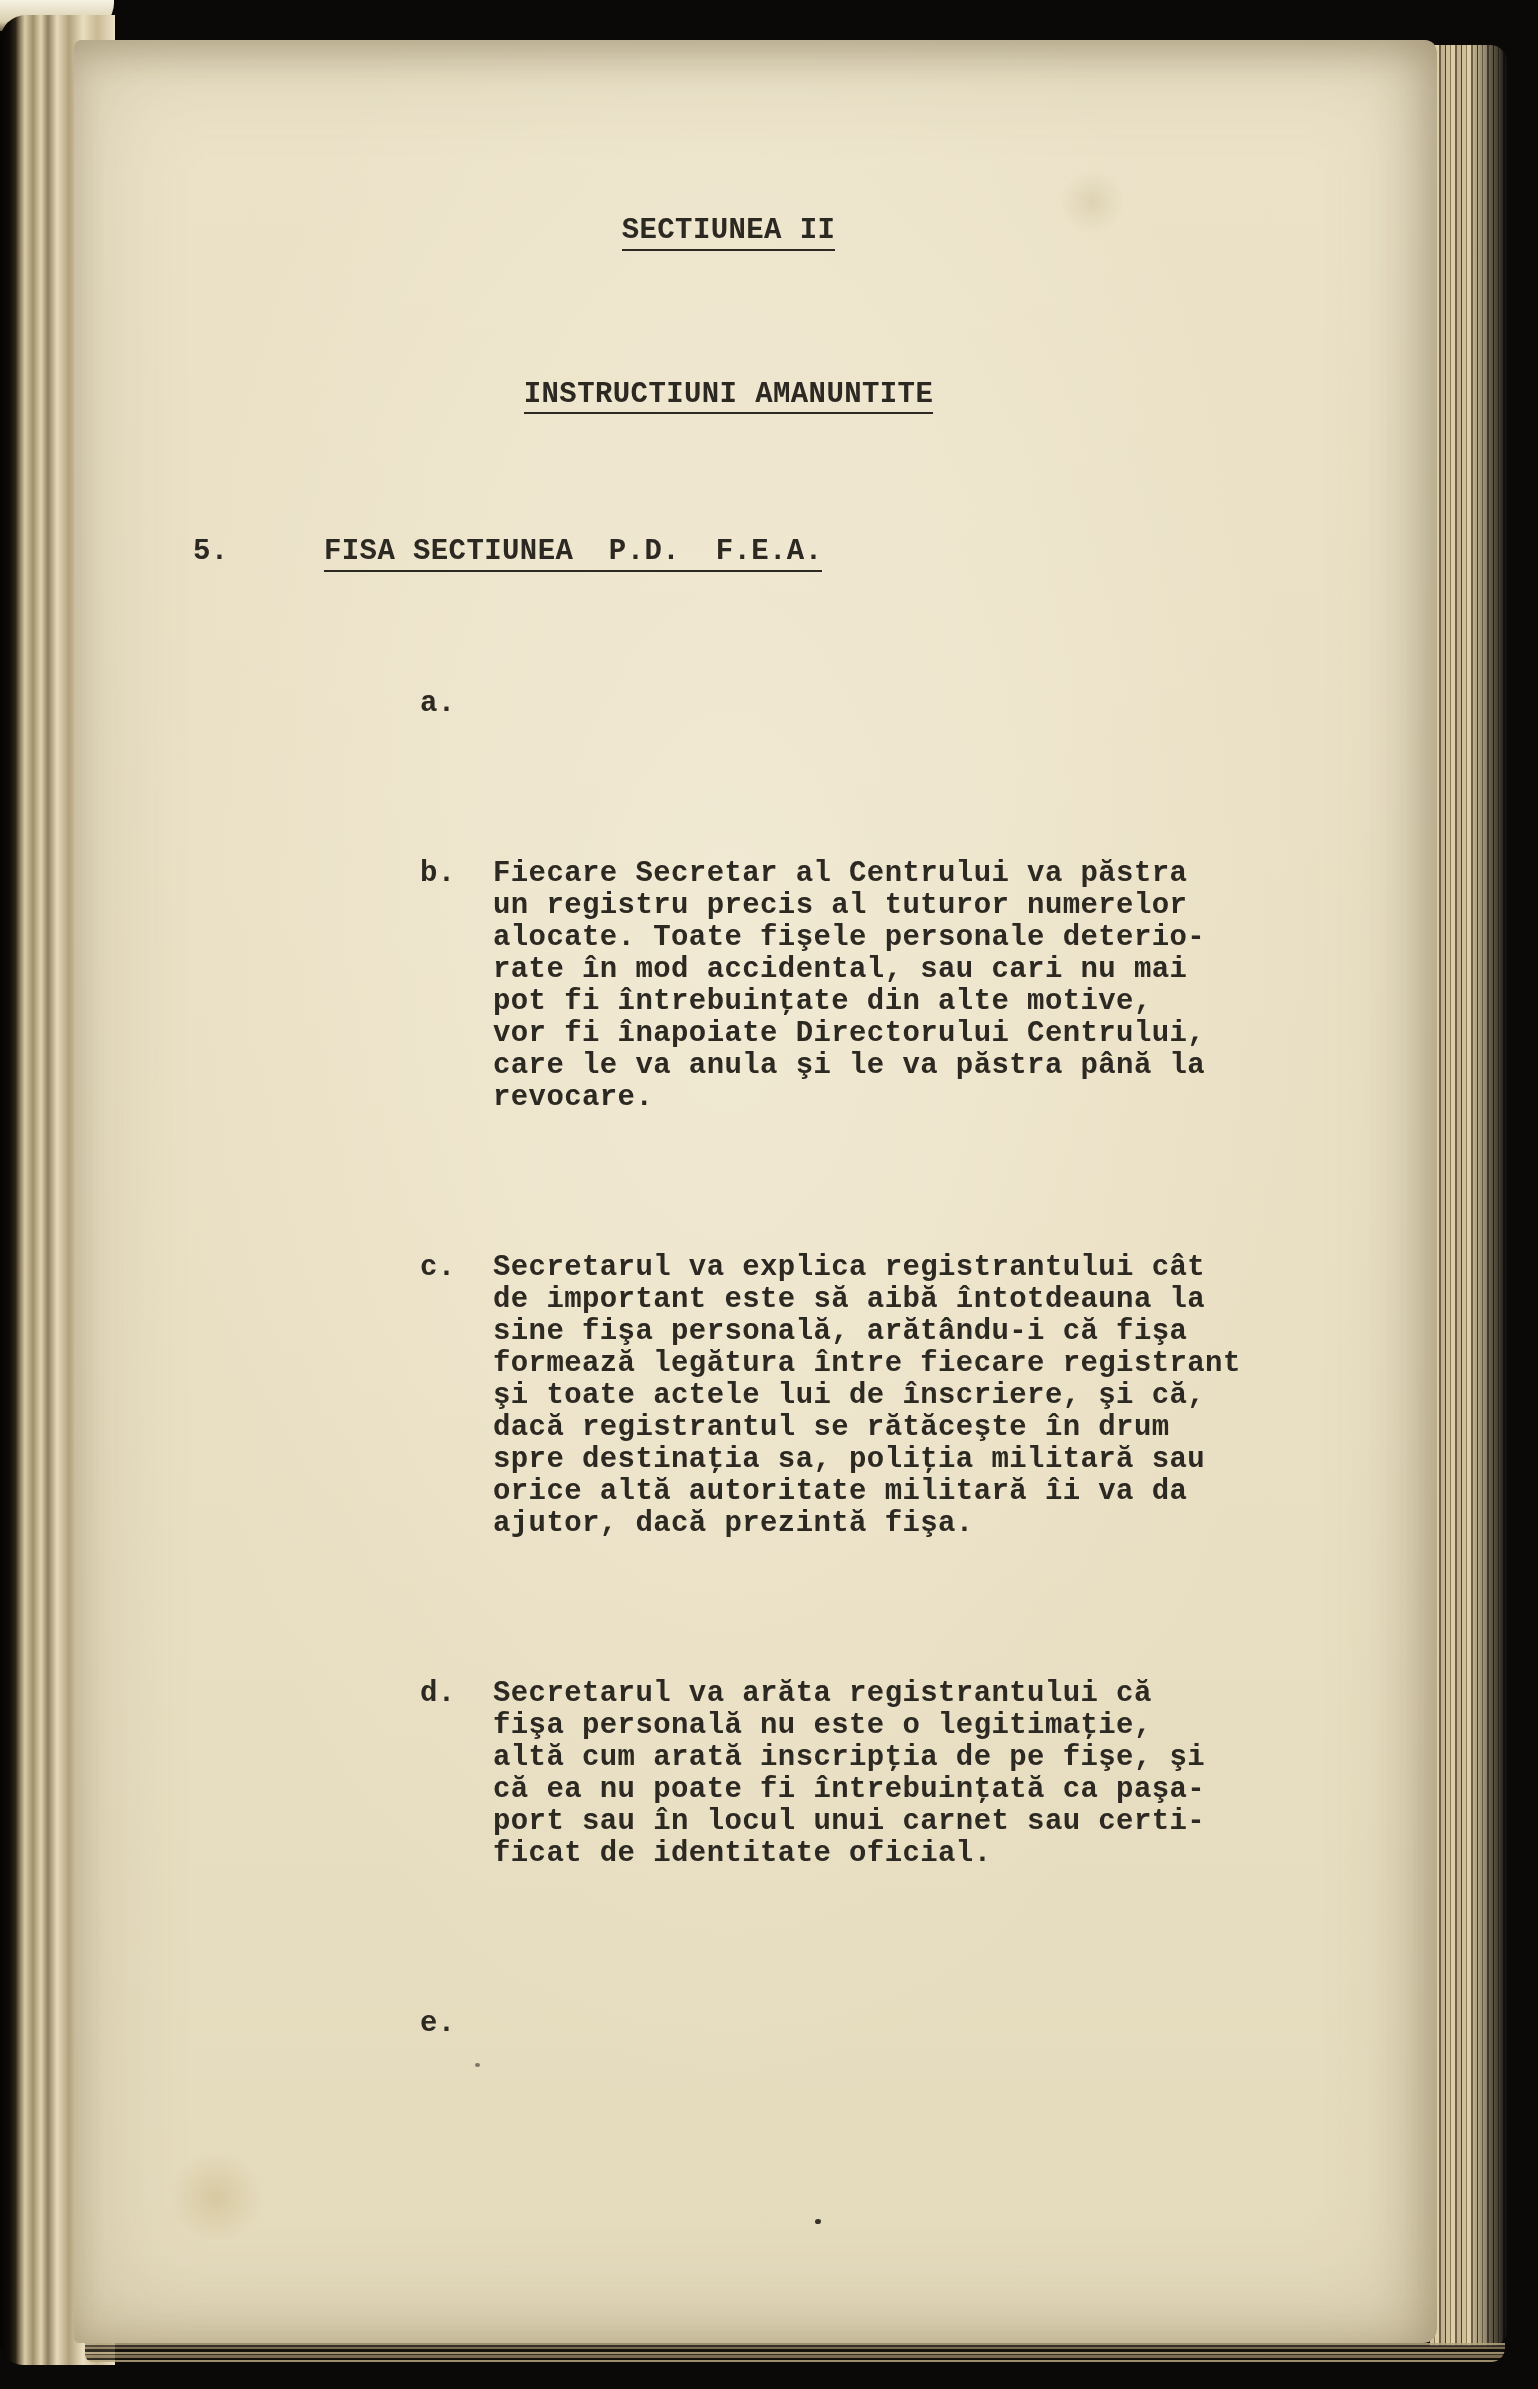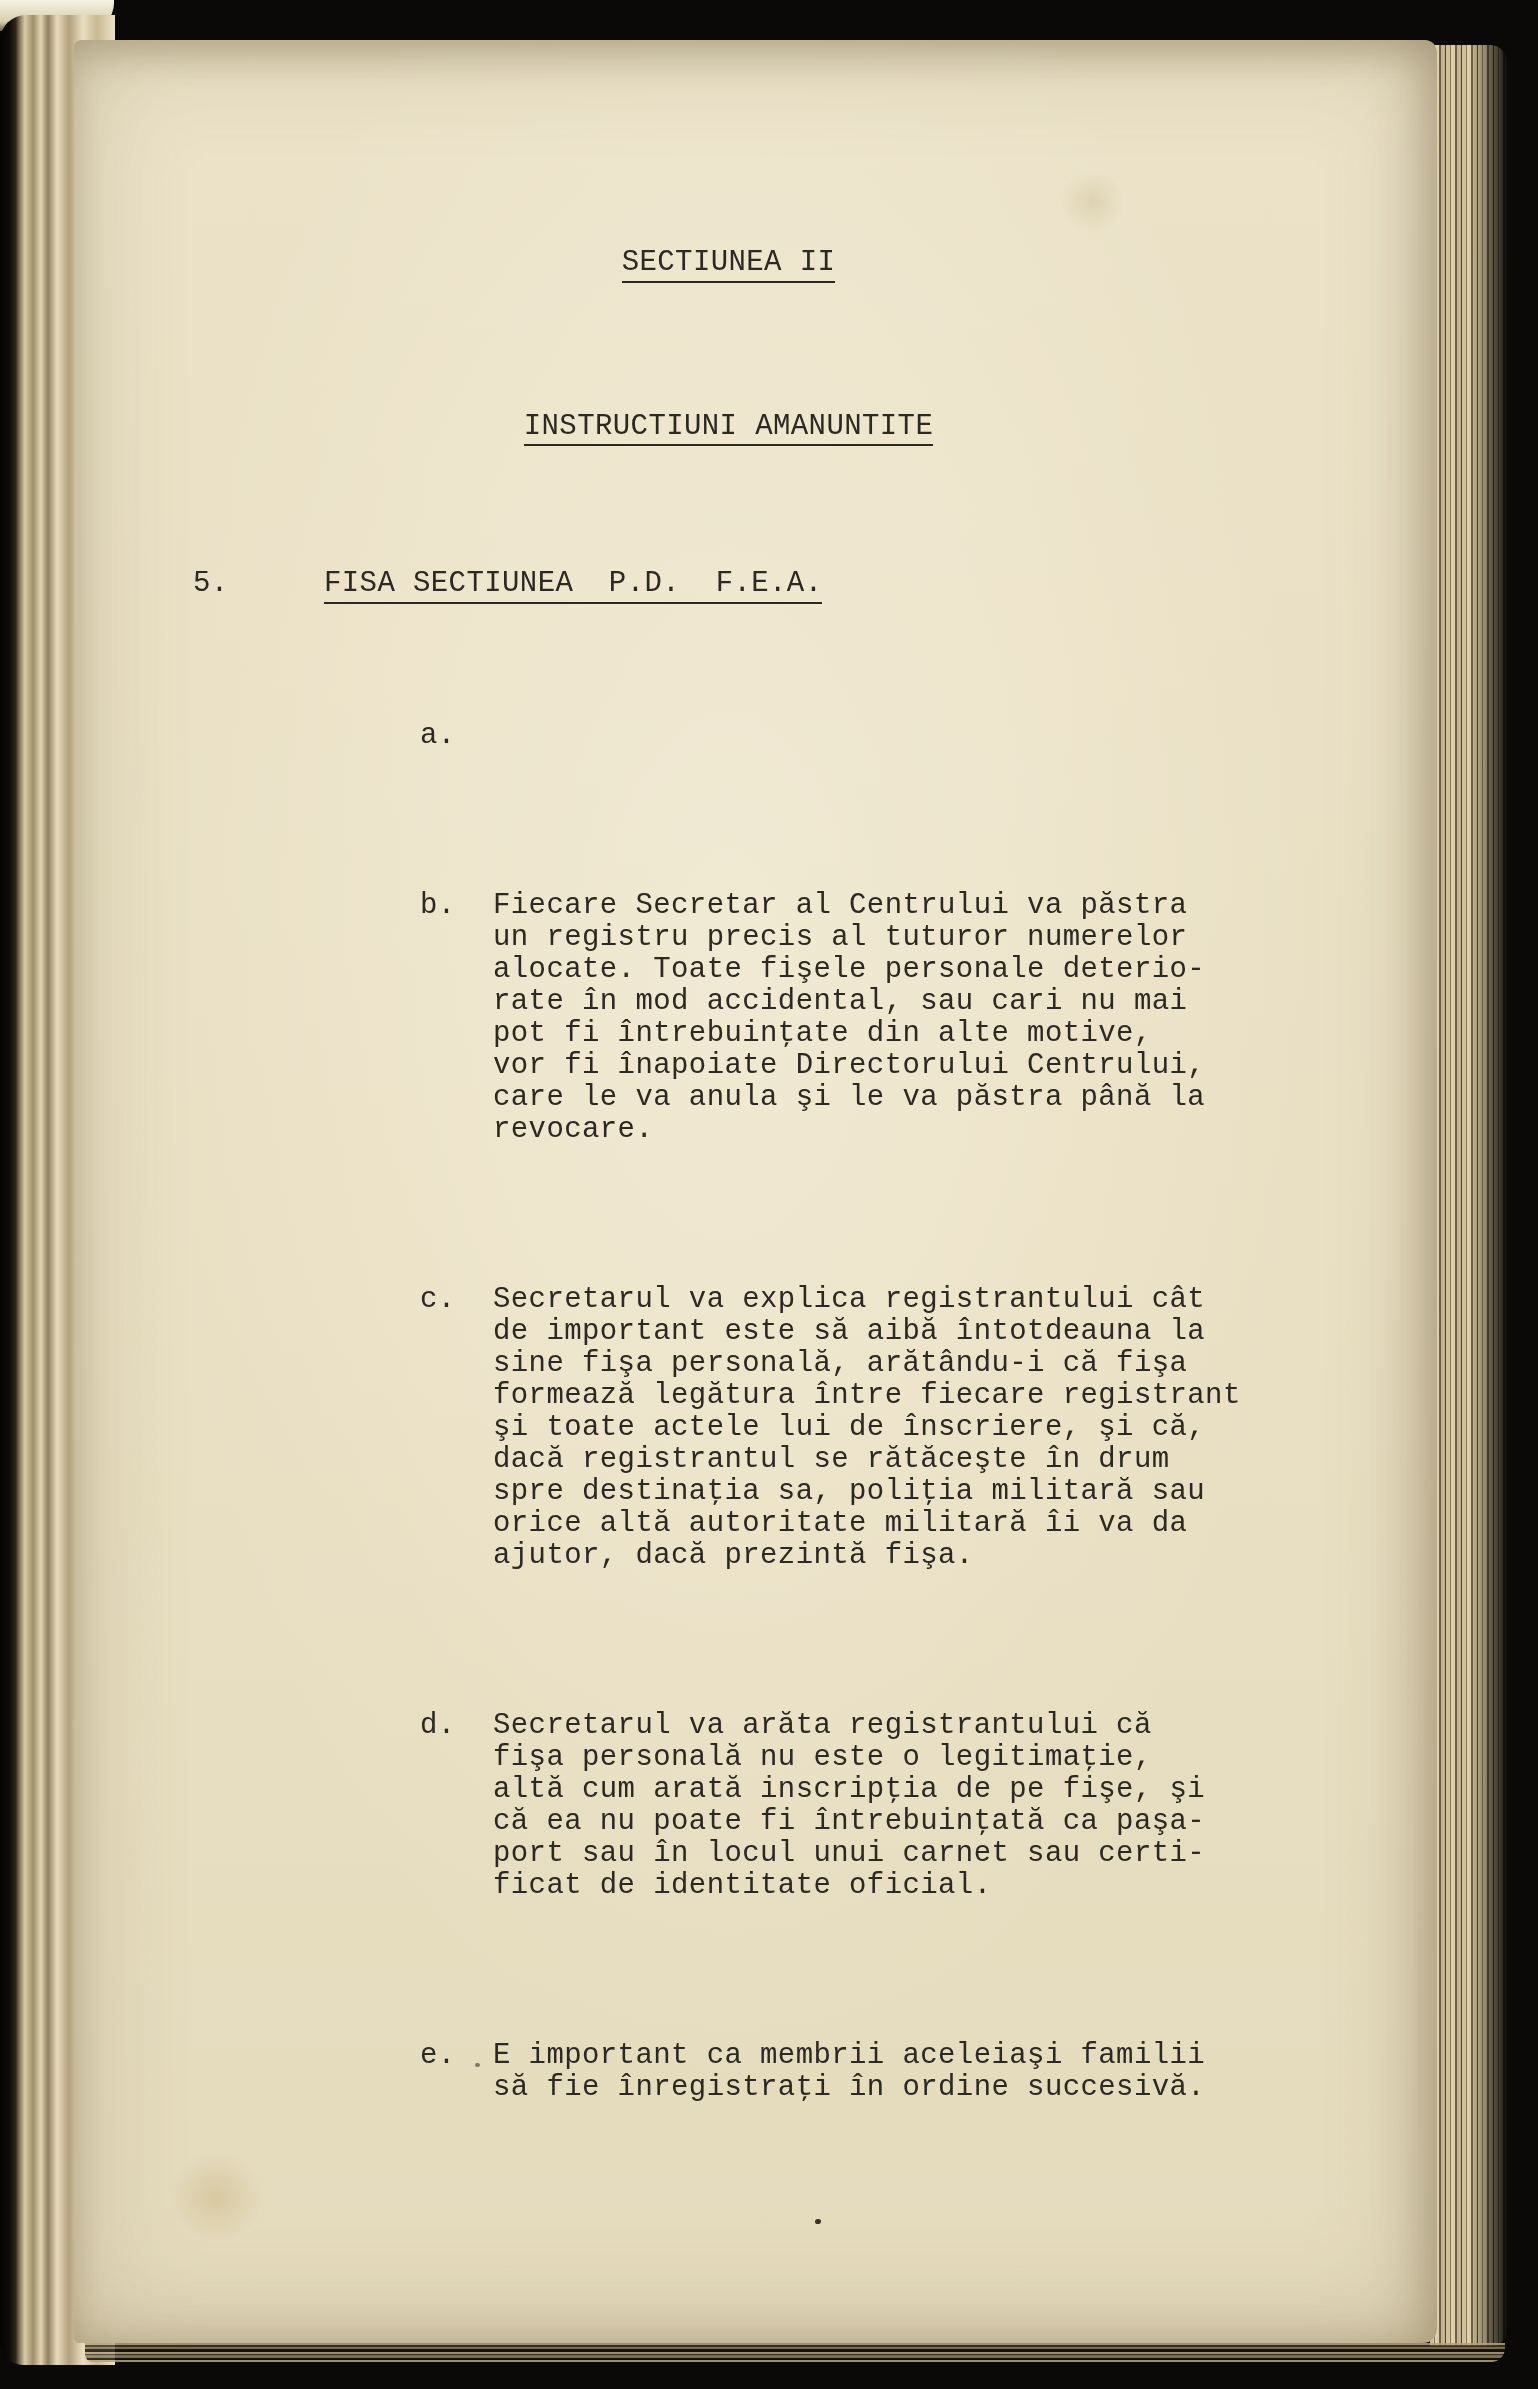--- a/index.html
+++ b/index.html
@@ -56,22 +56,22 @@
     position:absolute; left:85px; top:2343px; width:1420px; height:18.5px;
     background:repeating-linear-gradient(180deg,
       #b4a47e 0px,#b4a47e 2.3px,#3e352a 2.3px,#3e352a 3.8px,
       #8d7d5d 3.8px,#8d7d5d 6.2px,#16120d 6.2px,#16120d 8.5px);
     border-radius:0 0 14px 7.7px; opacity:.85;
   }
 
   
   .content {
     position:absolute; left:0; top:0; width:100%; height:100%;
-    padding-top:111px;
-    color:#2c2822; font-size:29px; line-height:32px; font-weight:400;
+    padding-top:79px;
+    color:#2c2822; font-size:29px; line-height:32px; font-weight:700;
     letter-spacing:0.4px; white-space:pre;
   }
   .h-center { text-align:center; padding-right:54px; }
   .underlined {
     display:inline-block; border-bottom:2.3px solid #2c2822; padding-bottom:1.5px;
   }
   .h1 { margin-bottom:32px; }
   .h2 { margin-bottom:26px; }
   .item-row { display:flex; margin-left:119px; margin-bottom:20px; }
   .item-num { width:131px; }
@@ -145,22 +145,20 @@
         <span class="para-text">Secretarul va arăta registrantului că
 fişa personală nu este o legitimaţie,
 altă cum arată inscripţia de pe fişe, şi
 că ea nu poate fi întrebuinţată ca paşa-
 port sau în locul unui carnet sau certi-
 ficat de identitate oficial.</span>
       </div>
 
       <div class="para">
         <span class="para-label">e.</span>
-        <span class="para-text">E important ca membrii aceleiaşi familii
-să fie înregistraţi în ordine succesivă.</span>
       </div>
 
       
 
       
 
       
 
       
 

